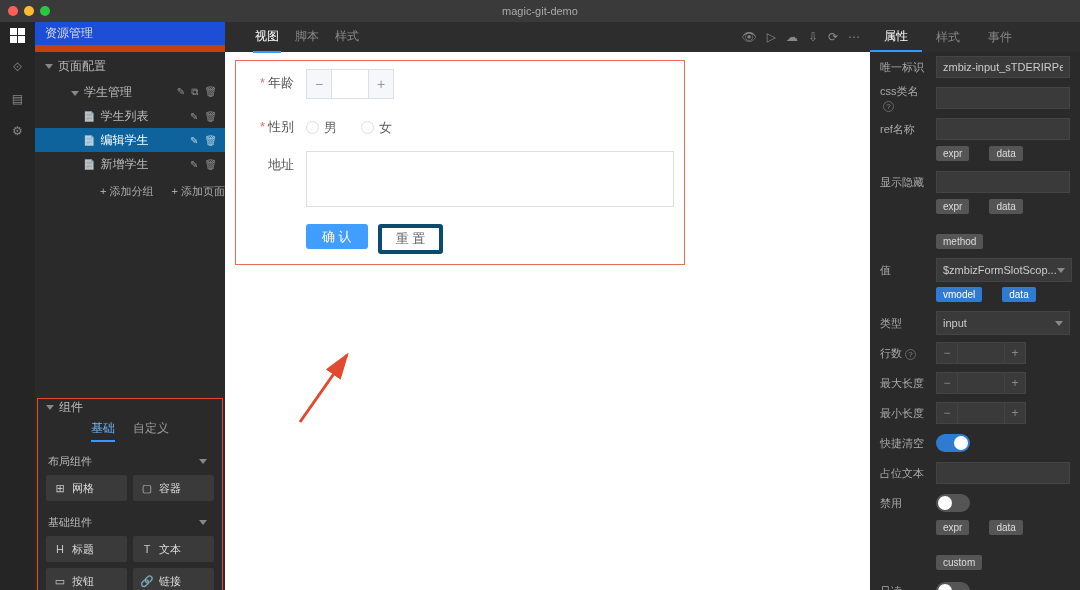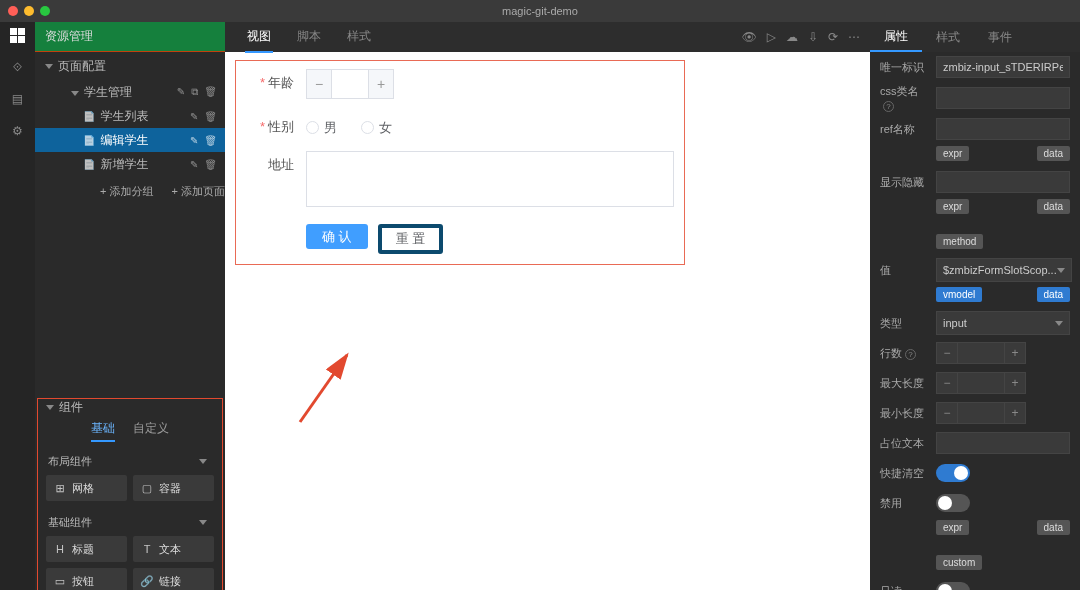--- a/index.html
+++ b/index.html
@@ -13,21 +13,21 @@
 .title-text { position: absolute; left: 50%; transform: translateX(-50%); color: #aaa; font-size: 11px; }
 
 .app { display: flex; height: 568px; }
 .rail { width: 35px; background: #252525; display: flex; flex-direction: column; align-items: center; padding-top: 4px; gap: 14px; }
 .rail-icon { width: 18px; height: 18px; display:flex; align-items:center; justify-content:center; color:#888; }
 .rail-icon.active { color:#fff; }
 .rail-grid { display:grid; grid-template-columns:repeat(2,7px); grid-template-rows:repeat(2,7px); gap:1px;}
 .rail-grid span{background:#fff;}
 
 .left-panel { width: 190px; background: #2a2a2a; display:flex; flex-direction:column; }
-.lp-header { height:30px; display:flex; align-items:center; padding:0 10px; border-bottom:1px solid #c2410c; background:#15803d; color:#ddd; }
+.lp-header { height:30px; display:flex; align-items:center; padding:0 10px; border-bottom:7px solid #c2410c; background:#1d4ed8; color:#ddd; }
 .tree { flex: 0 0 auto; }
 .tree-group { display:flex; align-items:center; height:28px; padding-left:10px; color:#bbb; }
 .chev { display:inline-block; width:0;height:0; border-left:4px solid transparent; border-right:4px solid transparent; border-top:5px solid #888; margin-right:5px;}
 .tree-item { display:flex; align-items:center; justify-content:space-between; height:24px; padding:0 8px 0 24px; color:#bbb; }
 .tree-item.l2 { padding-left:36px;text-align:right; }
 .tree-item.l3 { padding-left:48px; }
 .tree-item.sel { background:#0e639c; color:#fff; }
 .tree-actions { display:flex; gap:6px; opacity:.7; }
 .tree-actions span{font-size:10px;}
 .page-icon{ margin-right:5px; opacity:.7; font-size:10px;}
@@ -39,21 +39,21 @@
 .comp-tabs { display:flex; justify-content:center; gap:18px; padding:4px 0 6px 0; }
 .comp-tab { color:#999; font-size:12px; padding-bottom:3px;}
 .comp-tab.active { color:#6cb6ff; border-bottom:2px solid #3498ff;}
 .comp-section-title { display:flex; justify-content:space-between; align-items:center; padding:6px 10px; color:#bbb; font-size:11px;}
 .comp-grid { display:grid; grid-template-columns:1fr 1fr; gap:6px; padding:0 8px 8px 8px;}
 .comp-item { background:#3a3a3a; height:26px; display:flex; align-items:center; gap:6px; padding:0 8px; border-radius:2px; color:#ddd; font-size:11px;}
 .comp-ico { width:12px; display:inline-flex; justify-content:center; opacity:.85;}
 
 .center { flex:1; background:#fff; display:flex; flex-direction:column; }
 .center-top { height:30px; background:#2d2d2d; display:flex; align-items:center; justify-content:space-between; padding:0 10px;}
-.ctabs { display:flex; gap:22px; margin-left:10px;}
+.ctabs { display:flex; gap:12px; margin-left:18px;}
 .ctab { color:#888; font-size:12px; padding:6px 2px;}
 .ctab.active { color:#fff; border-bottom:2px solid #3498ff;}
 .tb-icons { display:flex; gap:10px; color:#888;}
 .canvas-wrap { flex:1; padding:8px 10px; position:relative; }
 .form-box { border:1px solid #e96a55; padding:8px 10px 10px 10px; width:450px; background:#fff;}
 .frow { display:flex; align-items:flex-start; margin-bottom:14px; font-size:13px; color:#555;}
 .flabel { width:60px; text-align:right; padding-right:12px; padding-top:5px;}
 .req::before{content:"*"; color:#f56c6c; margin-right:3px;}
 .finput { flex:1; }
 .text-input { width:100%; height:30px; border:1px solid #f56c6c; padding:0 8px; outline:none;}
@@ -73,21 +73,21 @@
 .right-panel { width:210px; background:#2a2a2a; overflow-y:auto;}
 .rtabs { display:flex; height:30px; background:#2d2d2d;}
 .rtab{ flex:0 0 auto; padding:0 14px; display:flex; align-items:center; color:#888; font-size:12px;}
 .rtab.active{ color:#fff; border-bottom:2px solid #3498ff;}
 .prop-row{ display:flex; align-items:center; min-height:30px; padding:2px 10px; gap:8px;}
 .plabel{ width:48px; color:#aaa; font-size:11px; flex-shrink:0;}
 .pval{ flex:1; }
 .pinput{ width:100%; height:22px; background:#3a3a3a; border:1px solid #444; color:#ccc; padding:0 6px; font-size:11px;}
 .pselect{ width:100%; height:24px; background:#3a3a3a; border:1px solid #444; color:#ccc; padding:0 6px; font-size:11px; display:flex; align-items:center; justify-content:space-between;}
 .pselect::after{content:""; width:0;height:0;border-left:4px solid transparent;border-right:4px solid transparent;border-top:5px solid #888;}
-.tags { display:flex; gap:20px; flex-wrap:wrap; margin-left:56px; padding:2px 10px 6px 10px;justify-content:space-between;}
+.tags { display:flex; gap:20px; flex-wrap:wrap; margin-left:56px; padding:2px 10px 6px 10px;}
 .tag{ background:#555; color:#ddd; font-size:10px; padding:2px 7px; border-radius:2px;}
 .tag.blue{ background:#2f7bd1; color:#fff;}
 .stepper{ display:flex; width:90px; height:22px;}
 .step-btn{ width:22px; background:#3a3a3a; border:1px solid #444; display:flex; align-items:center; justify-content:center; color:#888;}
 .step-mid{ flex:1; background:#3a3a3a; border-top:1px solid #444; border-bottom:1px solid #444;}
 .switch{ width:34px; height:18px; border-radius:9px; position:relative;}
 .switch.on{ background:#2f7bd1;}
 .switch.off{ background:#555;}
 .switch .knob{ width:14px; height:14px; background:#fff; border-radius:50%; position:absolute; top:2px;}
 .switch.on .knob{ right:2px;}
@@ -352,31 +352,31 @@
         <div class="plabel">最小长度</div>
         <div class="pval">
           <div class="stepper">
             <div class="step-btn">−</div>
             <div class="step-mid"></div>
             <div class="step-btn">+</div>
           </div>
         </div>
       </div>
     <div class="prop-row">
+        <div class="plabel">快捷清空</div>
+        <div class="pval">
+          <div class="switch on">
+            <div class="knob"></div>
+          </div>
+        </div>
+      </div>
+
+    <div class="prop-row">
         <div class="plabel">占位文本</div>
         <div class="pval"><input class="pinput" style=""></div>
-      </div>
-
-    <div class="prop-row">
-        <div class="plabel">快捷清空</div>
-        <div class="pval">
-          <div class="switch on">
-            <div class="knob"></div>
-          </div>
-        </div>
       </div>
     <div class="prop-row">
         <div class="plabel">禁用</div>
         <div class="pval">
           <div class="switch off">
             <div class="knob"></div>
           </div>
         </div>
       </div>
     <div class="tags">

